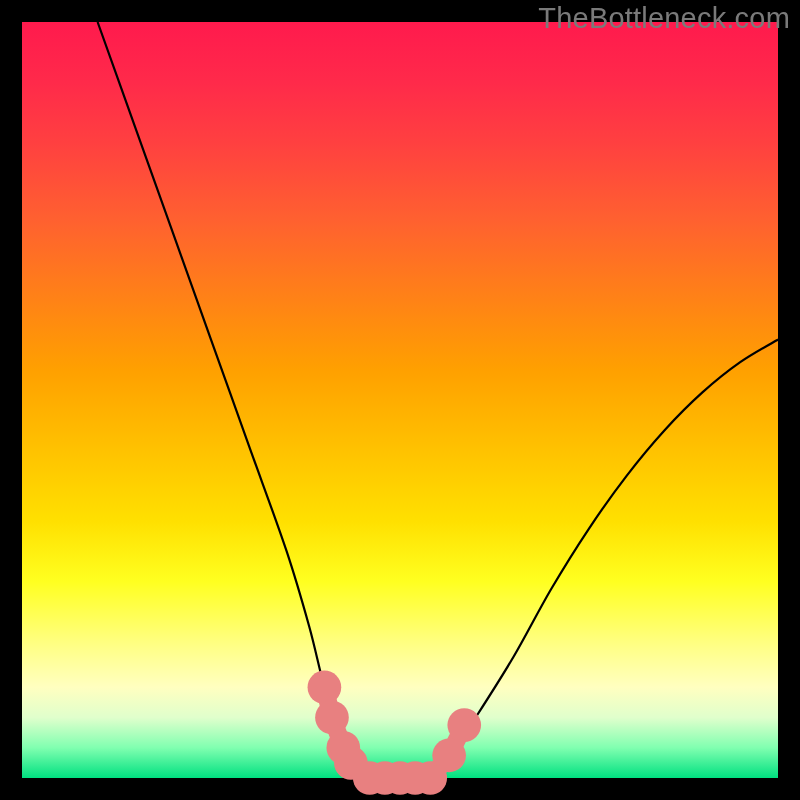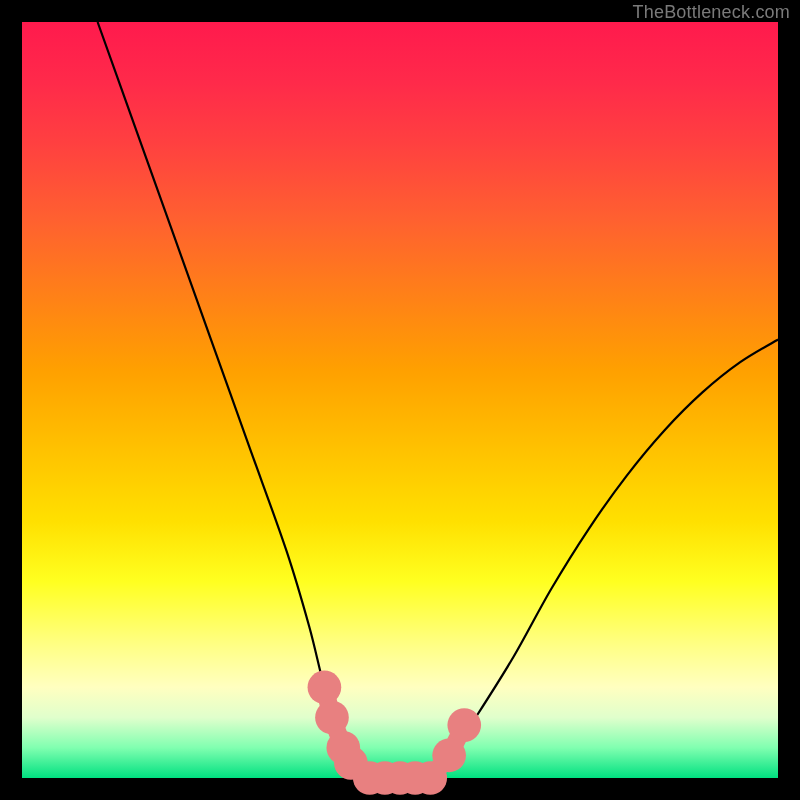--- a/index.html
+++ b/index.html
@@ -30,21 +30,21 @@
       #ffffc0 88%,
       #e0ffcc 92%,
       #80ffb0 96%,
       #00e080 100%);
   }
   .watermark {
     position: absolute;
     top: 2px;
     right: 10px;
     font-family: Arial, Helvetica, sans-serif;
-    font-size: 18px;
+    font-size: 29px;
     color: #7a7a7a;
     letter-spacing: 0.2px;
     font-weight: 400;
     text-align: right;
   }
   svg.curve {
     position: absolute;
     left: 0; top: 0;
     width: 756px;
     height: 756px;

